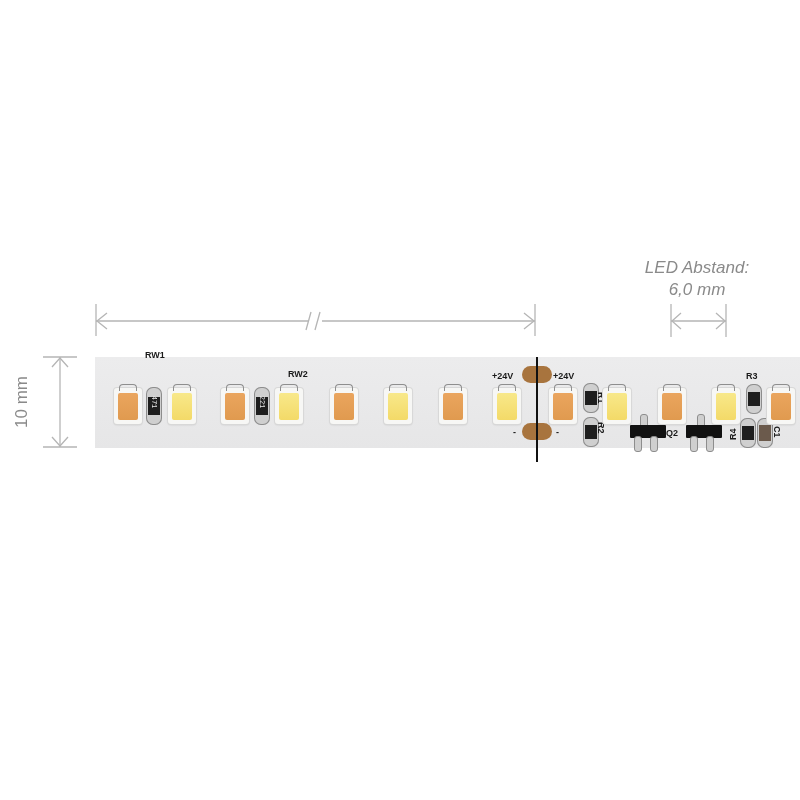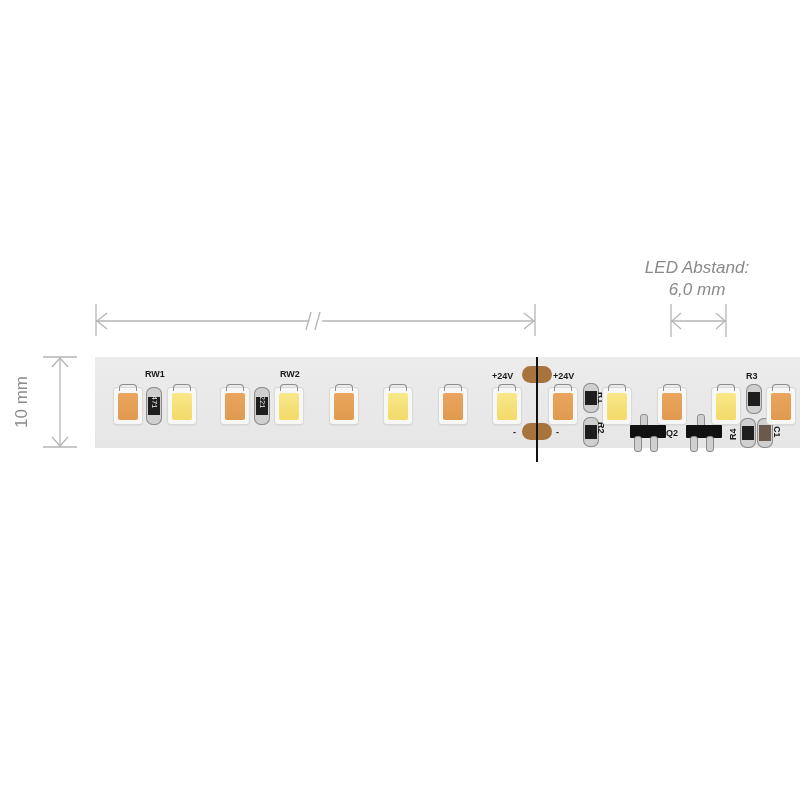--- a/index.html
+++ b/index.html
@@ -62,22 +62,22 @@
 
 <div class="label" style="left:597px; top:257px; width:200px;font-style:italic;">
   <div>LED Abstand:</div>
   <div>6,0 mm</div>
 </div>
 
 <div class="label" style="left:-8px; top:391px; width:60px; transform:rotate(-90deg);">10 mm</div>
 
 <div class="strip"></div>
 
-<div class="pcb-text" style="left:145px; top:369px;">RW1</div>
-<div class="pcb-text" style="left:256px; top:369px;padding-left:24px;">RW2</div>
+<div class="pcb-text" style="left:145px; top:350px;">RW1</div>
+<div class="pcb-text" style="left:264px; top:369px;padding-left:24px;">RW2</div>
 
 <div class="led warm" style="left:114px; top:388px;">
     <div class="chip"></div>
   </div>
 <div class="res" style="left:146px; top:387px;">
     <div class="body"></div>
     <div class="code">471</div>
   </div>
 <div class="led cool" style="left:168px; top:388px;">
     <div class="chip"></div>

